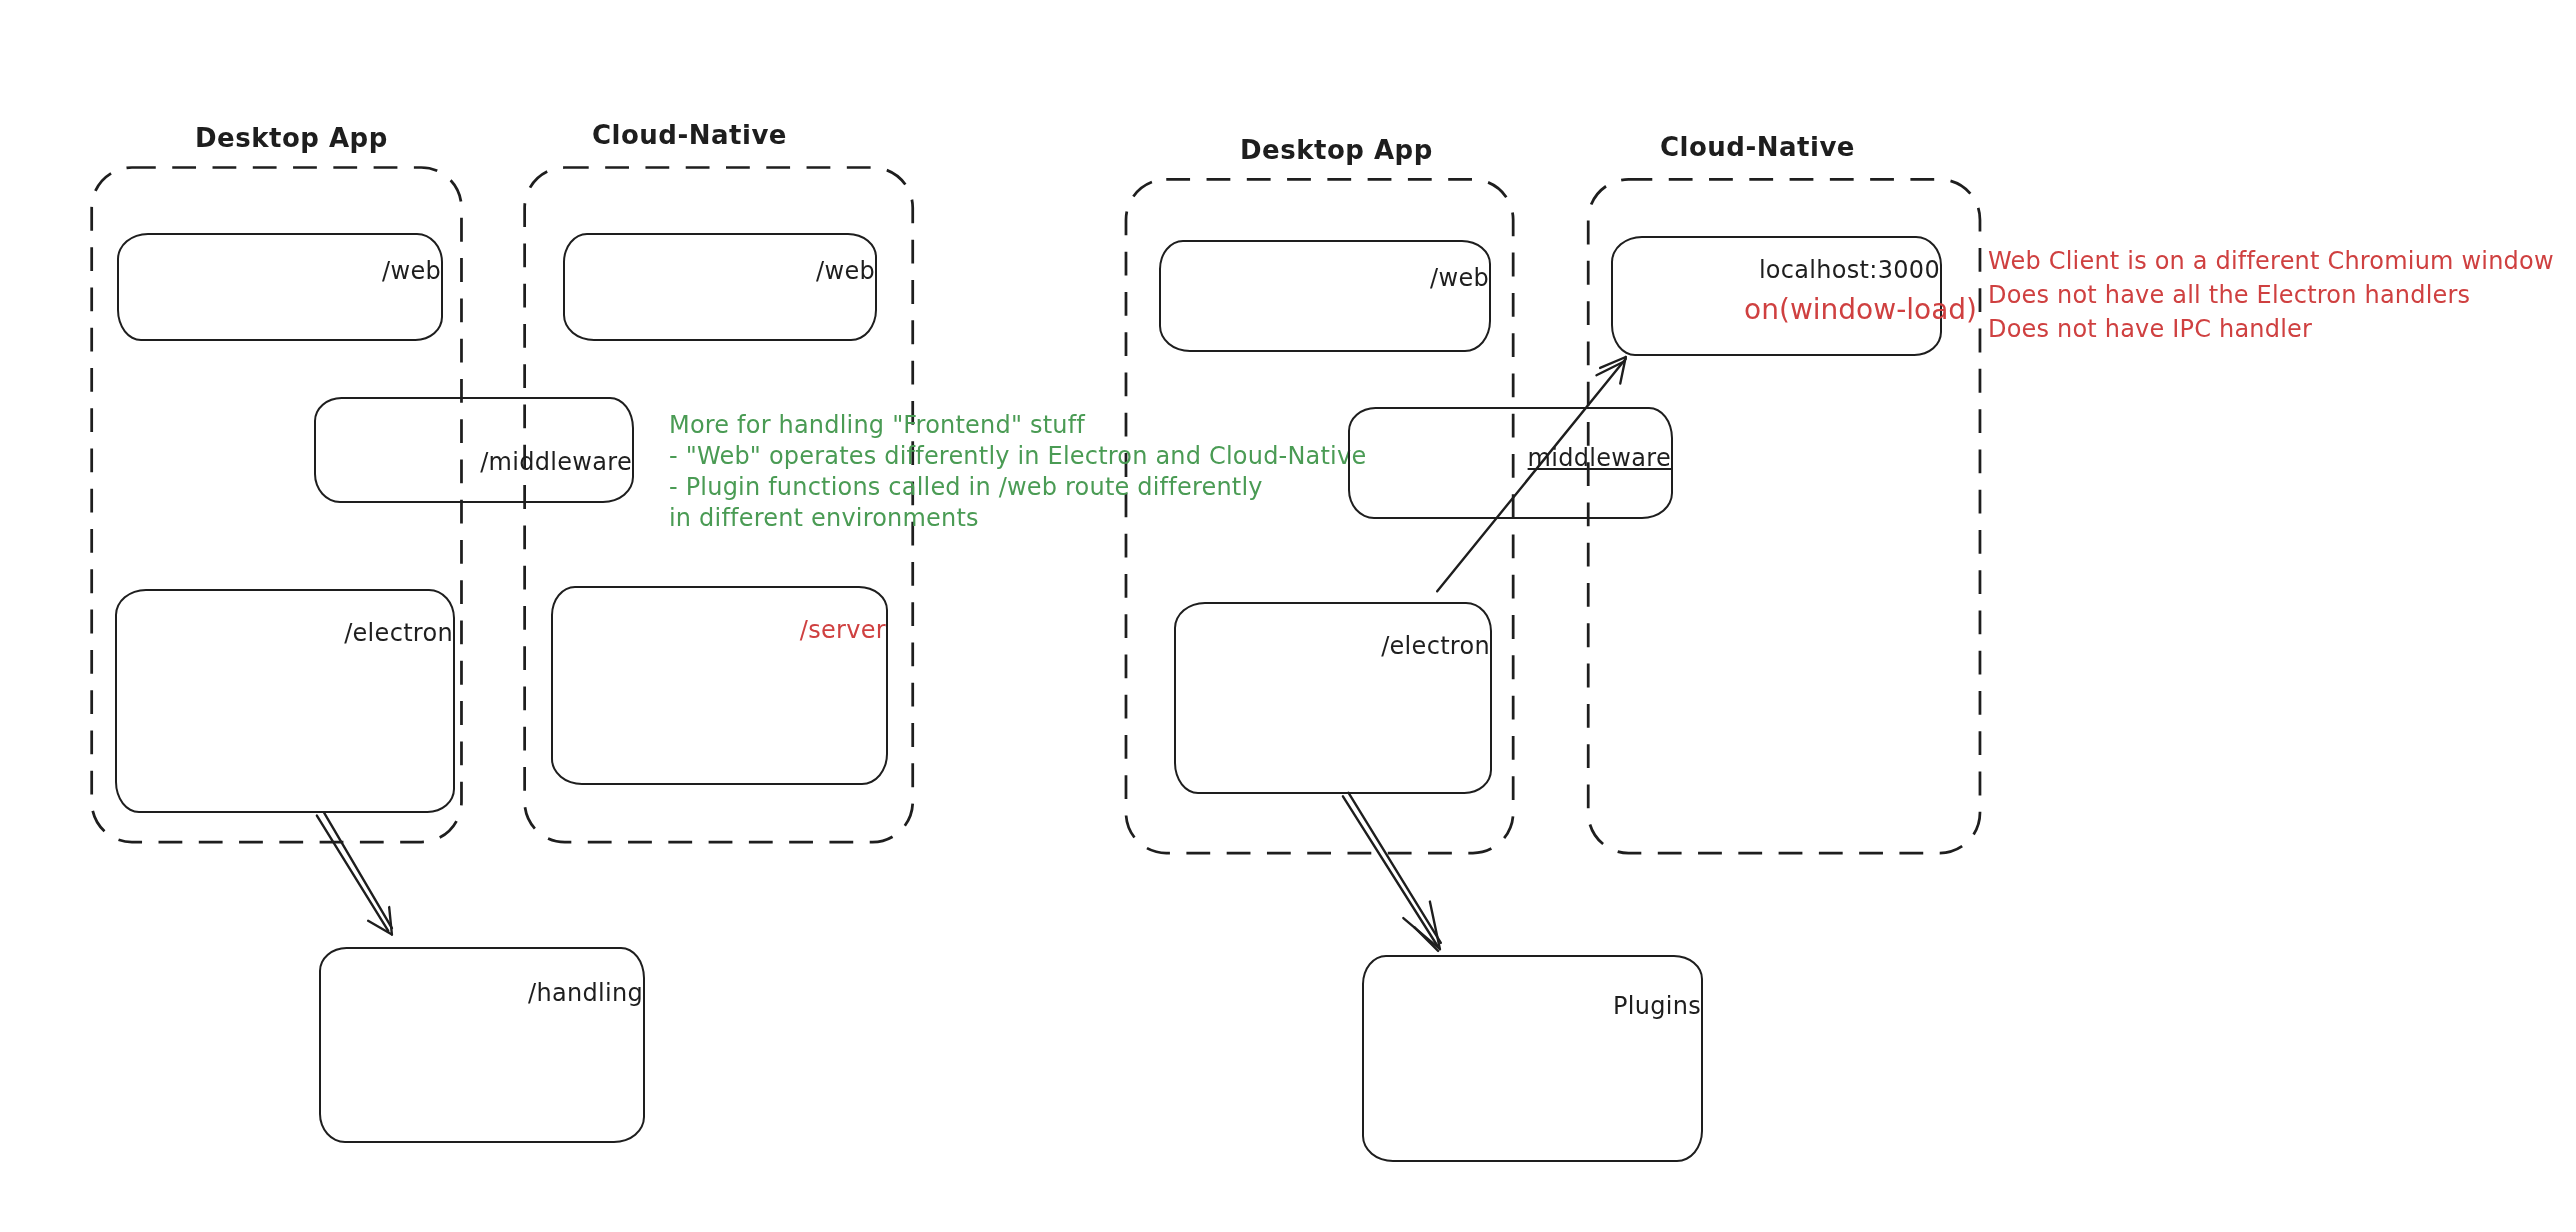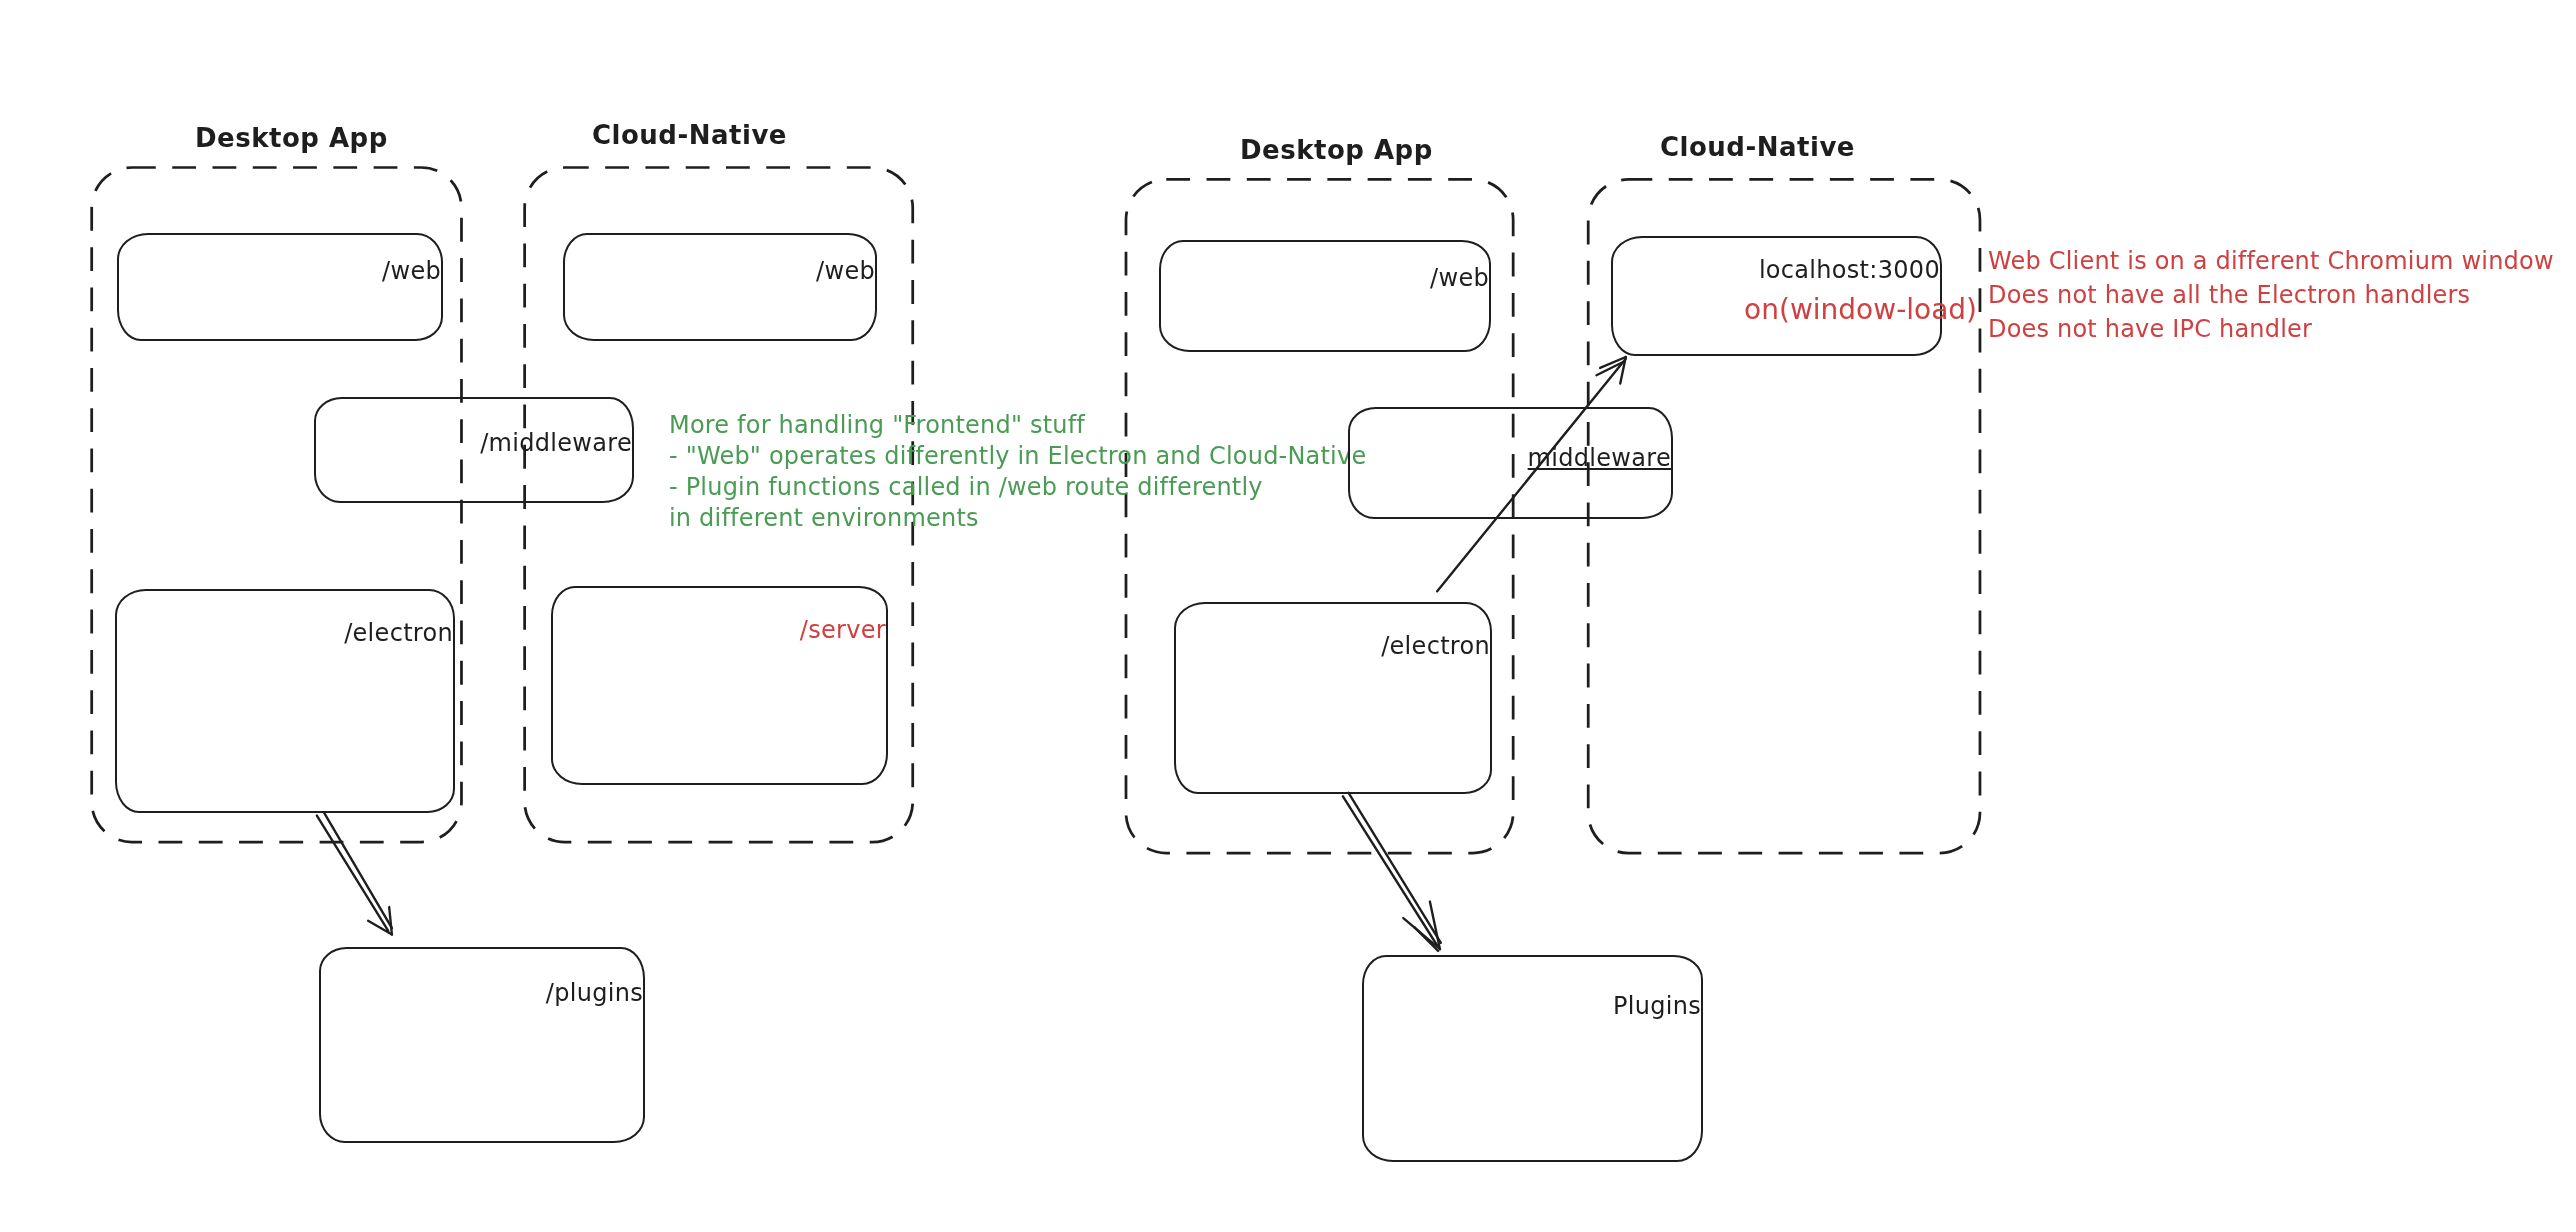--- a/index.html
+++ b/index.html
@@ -71,33 +71,33 @@
 
   <div class="box r1" style="left:117px;top:233px;width:326px;height:108px;">
     <span class="label" style="padding-top:22px;">/web</span>
   </div>
 
   <div class="box r2" style="left:563px;top:233px;width:314px;height:108px;">
     <span class="label" style="padding-top:22px;">/web</span>
   </div>
 
   <div class="box r3" style="left:314px;top:397px;width:320px;height:106px;">
-    <span class="label" style="padding-top:30px;">/middleware</span>
+    <span class="label" style="padding-top:49px;">/middleware</span>
   </div>
 
   <div class="box r1" style="left:115px;top:589px;width:340px;height:224px;">
     <span class="label" style="padding-top:27.5px;">/electron</span>
   </div>
 
   <div class="box r2" style="left:551px;top:586px;width:337px;height:199px;">
     <span class="label red-text" style="padding-top:27.5px;">/server</span>
   </div>
 
   <div class="box r3" style="left:319px;top:947px;width:326px;height:196px;">
-    <span class="label" style="padding-top:30px;">/plugins</span>
+    <span class="label" style="padding-top:30px;">/handling</span>
   </div>
 
   <div class="note note-green green-text" style="left:669px;top:410px;">
     <div class="note-line">More for handling "Frontend" stuff</div>
     <div class="note-line">- "Web" operates differently in Electron and Cloud-Native</div>
     <div class="note-line">- Plugin functions called in /web route differently</div>
     <div class="note-line">in different environments</div>
   </div>
 
   <div class="box r2" style="left:1159px;top:240px;width:332px;height:112px;">

